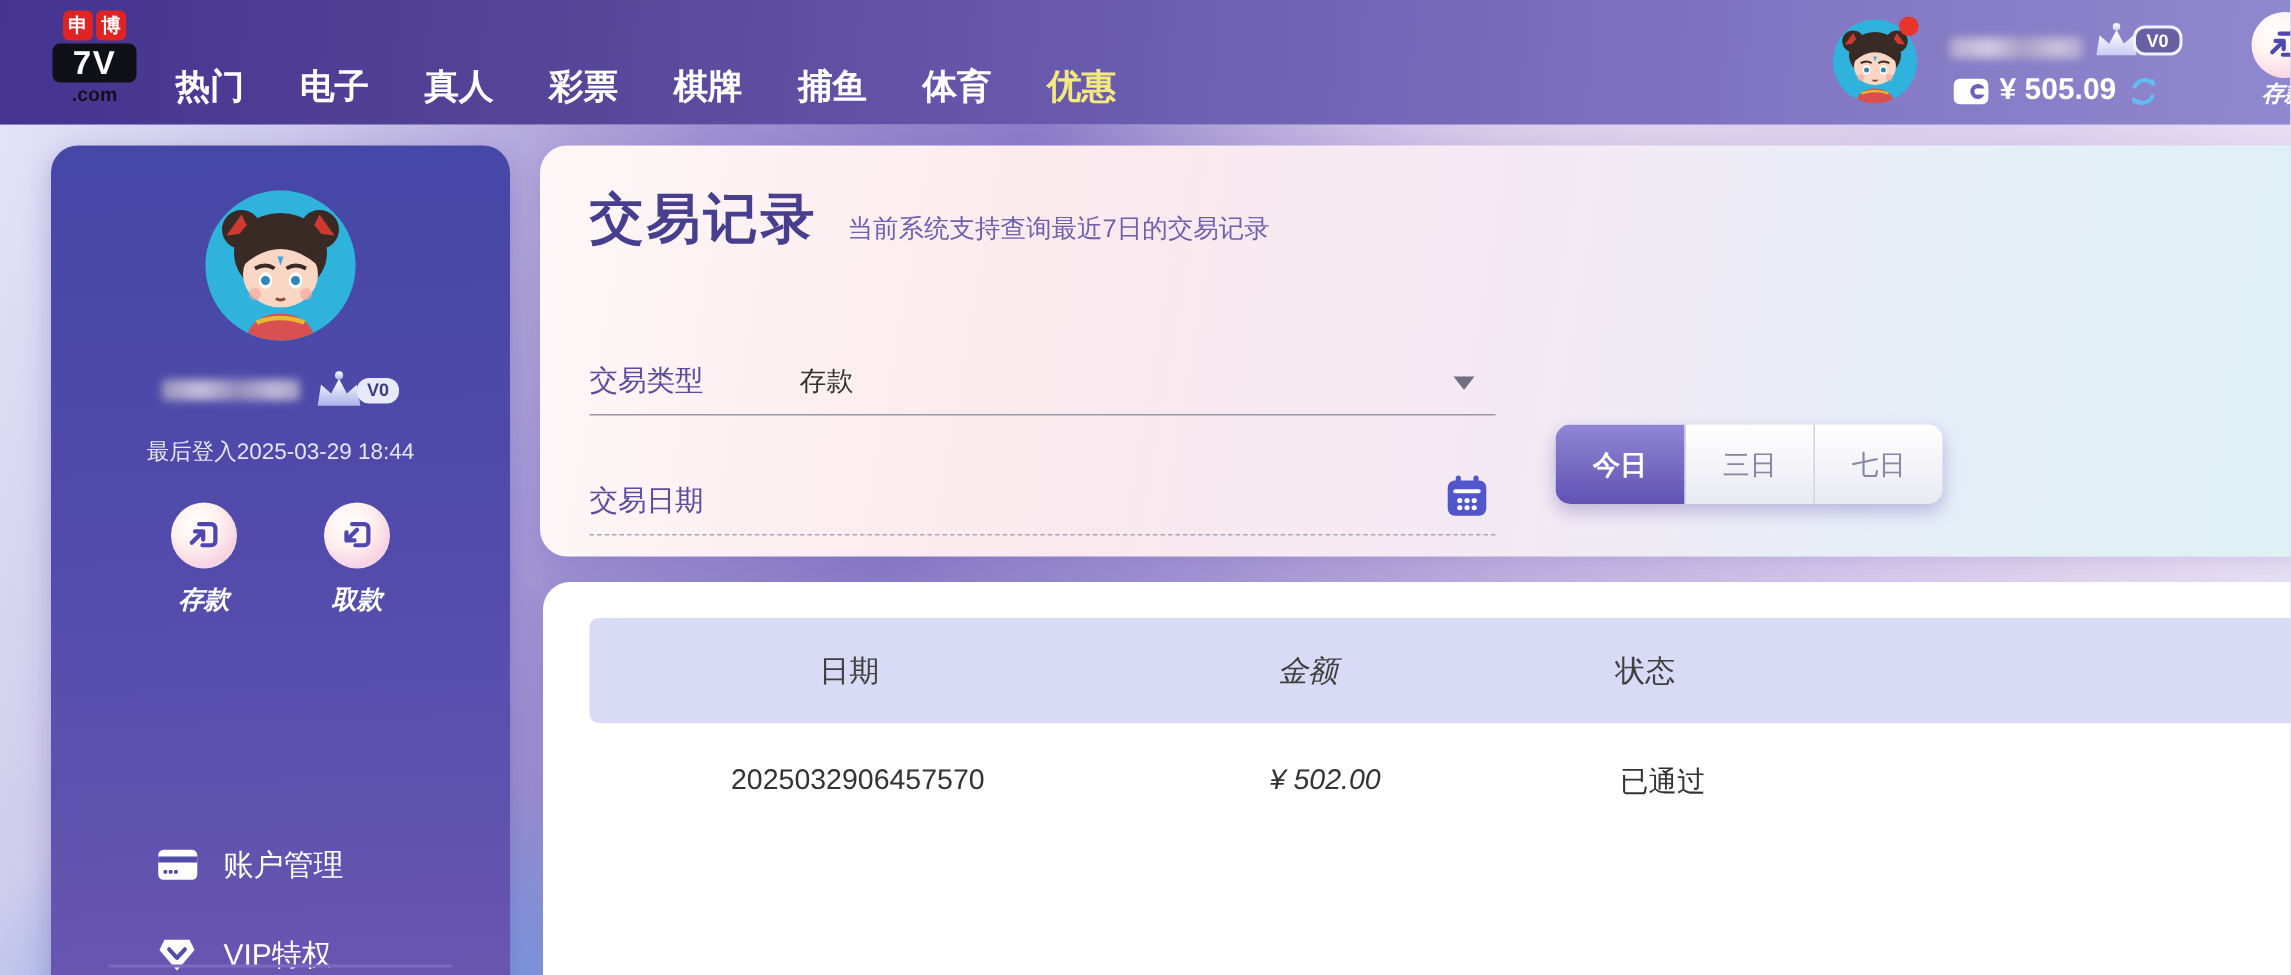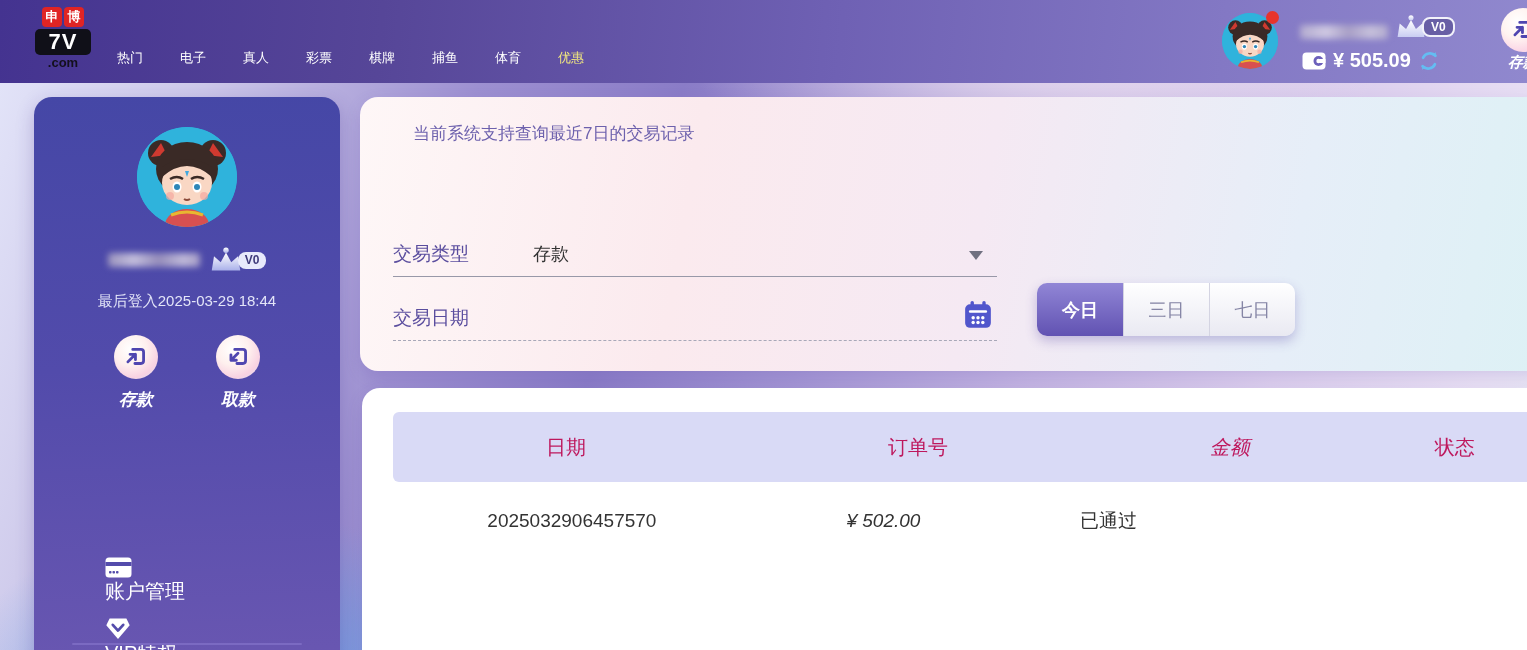--- a/index.html
+++ b/index.html
@@ -8,21 +8,21 @@
 
   
   .topnav { position:absolute; left:0; top:0; width:1527px; height:83px;
     background:linear-gradient(95deg,#443390 0%, #564698 25%, #6f61b4 55%, #8378c4 80%, #9088ce 100%); }
   .logo { position:absolute; left:35px; top:7px; width:56px; text-align:center; }
   .logo-row { display:flex; gap:2px; justify-content:center; }
   .logo-sq { width:20px; height:20px; background:#e02424; border-radius:4px; color:#fff; font-size:13px; font-weight:bold; line-height:20px; }
   .logo-mid { margin-top:2px; background:#101018; border-radius:5px; color:#fff; font-weight:bold; font-size:22px; line-height:26px; letter-spacing:1px; }
   .logo-com { color:#13101c; font-weight:bold; font-size:13px; letter-spacing:0px; line-height:15px; }
   .nav-items { position:absolute; left:117px; top:0; height:83px; display:flex; align-items:center; gap:37px; }
-  .nav-item { color:#ffffff; font-size:13px; font-weight:normal; cursor:pointer; white-space:nowrap;margin-top:32px; }
+  .nav-item { color:#ffffff; font-size:23px; font-weight:bold; cursor:pointer; white-space:nowrap;margin-top:32px; }
   .nav-item.active { color:#f3e97e; }
 
   .hdr-user { position:absolute; left:1222px; top:13px; height:58px; }
   .hdr-avatar { position:absolute; left:0; top:0; width:56px; height:56px; border-radius:50%; overflow:hidden; background:#2fb3dc; }
   .hdr-avatar svg, .sb-avatar svg { display:block; width:100%; height:100%; }
   .hdr-dot { position:absolute; left:44px; top:-2px; width:13px; height:13px; border-radius:50%; background:#e8342b; }
   .hdr-name-blur { position:absolute; left:78px; top:12px; width:88px; height:14px; border-radius:3px;
     background:linear-gradient(90deg,#b3abcf 0%,#cfc9e2 30%,#a89fc6 55%,#c6c0db 80%,#b3abcf 100%); filter:blur(3px); }
   .hdr-crown-wrap { position:absolute; left:172px; top:2px; display:flex; align-items:center; }
   .crown-svg { display:block; }
@@ -55,35 +55,35 @@
   .sb-vip-pill { margin-left:-6px; background:#e8eafb; color:#3f3a7a; font-size:12px; font-weight:bold;
     border-radius:8px; padding:0 7px; line-height:17px; }
   .sb-login { position:absolute; left:0; top:195px; width:306px; text-align:center; color:#e3e5f8; font-size:15px; }
   .sb-actions { position:absolute; left:0; top:238px; width:306px; display:flex; justify-content:center; gap:36px; }
   .sb-action { width:66px; text-align:center; cursor:pointer; }
   .sb-action-circle { width:44px; height:44px; margin:0 auto; border-radius:50%;
     background:radial-gradient(circle at 38% 32%, #ffffff 0%, #fef0ee 40%, #f8d2e2 70%, #d6e4fa 100%);
     display:flex; align-items:center; justify-content:center; }
   .sb-action-label { margin-top:9px; color:#fff; font-size:17px; font-weight:bold; font-style:italic; }
   .sb-menu { position:absolute; left:71px; top:460px; }
-  .sb-menu-item { display:flex; align-items:flex-start; height:38px; margin-bottom:22px; cursor:pointer;flex-direction:column; }
+  .sb-menu-item { display:flex; align-items:center; height:38px; margin-bottom:22px; cursor:pointer; }
   .sb-menu-icon { width:28px; height:24px; position:relative; margin-right:16px; display:flex; align-items:center; }
   .sb-menu-label { color:#ffffff; font-size:20px; }
   .sb-divider { position:absolute; left:38px; top:546px; width:230px; height:2px; background:#7b6ac2; border-radius:1px; }
 
   
   .filter-card { position:absolute; left:360px; top:97px; width:1187px; height:274px; border-radius:18px;
     background:linear-gradient(100deg,#fef7f7 0%, #fbeaee 28%, #f5e9f3 52%, #e6eef8 78%, #ddf1f5 100%);
     box-shadow:0 6px 16px rgba(100,80,170,.18); }
   .fc-titlerow { position:absolute; left:33px; top:25px; display:flex; align-items:baseline; }
   .fc-title { font-size:36px; font-weight:bold; color:#483e8e; letter-spacing:2px; }
   .fc-subtitle { font-size:17px; color:#6d61ad; margin-left:20px; }
   .fc-row { position:absolute; left:33px; width:604px; }
   .fc-row-type { top:136px; height:44px; border-bottom:1px solid #9898a8; }
-  .fc-row-date { top:200px; height:44px; border-bottom:1px dashed #a8a8b8; }
+  .fc-row-date { top:216px; height:44px; border-bottom:1px dashed #a8a8b8; }
   .fc-label { position:absolute; left:0; top:8px; font-size:19px; color:#5a4d9e; }
   .fc-value { position:absolute; left:140px; top:9px; font-size:18px; color:#333; }
   .fc-caret { position:absolute; right:14px; top:18px; width:0; height:0;
     border-left:7px solid transparent; border-right:7px solid transparent; border-top:9px solid #707080; }
   .fc-cal { position:absolute; right:4px; top:3px; cursor:pointer; }
 
   .range-group { position:absolute; left:677px; top:186px; display:flex; border-radius:10px; overflow:hidden;
     box-shadow:0 5px 12px rgba(80,60,160,.3); }
   .range-btn { width:86px; height:53px; display:flex; align-items:center; justify-content:center;
     font-size:18px; color:#8585a5; background:linear-gradient(180deg,#ffffff 0%, #e9e9f2 100%);
@@ -92,21 +92,21 @@
   .range-btn.active { background:linear-gradient(180deg,#9186d6 0%, #6152b2 100%); color:#ffffff; font-weight:bold; }
 
   
   .table-card { position:absolute; left:362px; top:388px; width:1185px; height:282px; background:#ffffff;
     border-radius:18px 0 0 0; box-shadow:0 6px 16px rgba(100,80,170,.15); }
   .tbl-head { position:absolute; left:31px; top:24px; right:0; height:70px; background:#d9daf6;
     border-radius:6px 0 0 6px; display:flex; align-items:center; }
   .tbl-row { position:absolute; left:31px; top:94px; right:0; height:78px; display:flex; align-items:center; }
   .tbl-col { text-align:center; }
   .col-0 { width:30%; } .col-1 { width:31%; } .col-2 { width:23%;font-style:italic; } .col-3 { width:16%; }
-  .tbl-head .tbl-col { font-size:20px; color:#be185d; font-weight:500; }
+  .tbl-head .tbl-col { font-size:20px; color:#404040; font-weight:500; }
   .tbl-row .tbl-col { font-size:19px; color:#333; }
 
   svg { overflow:visible; }
 </style>
 </head>
 <body>
 
 <div class="stage">
 
   <div class="content-bg"></div>
@@ -286,20 +286,21 @@
         <span class="sb-menu-label">VIP特权</span>
       </div>
 
     </div>
 
     <div class="sb-divider"></div>
   </div>
 
   <div class="filter-card">
     <div class="fc-titlerow">
+      <span class="fc-title">交易记录</span>
       <span class="fc-subtitle">当前系统支持查询最近7日的交易记录</span>
     </div>
 
     <div class="fc-row fc-row-type">
       <span class="fc-label">交易类型</span>
       <span class="fc-value">存款</span>
       <span class="fc-caret"></span>
     </div>
 
     <div class="fc-row fc-row-date">
@@ -323,21 +324,20 @@
     <div class="range-group">
       <div class="range-btn active">今日</div>
       <div class="range-btn">三日</div>
       <div class="range-btn">七日</div>
     </div>
   </div>
 
   <div class="table-card">
     <div class="tbl-head">
       <div class="tbl-col col-0">日期</div>
-      <div class="tbl-col col-1">订单号</div>
       <div class="tbl-col col-2">金额</div>
       <div class="tbl-col col-3">状态</div>
     </div>
     <div class="tbl-row">
       <div class="tbl-col col-1">2025032906457570</div>
       <div class="tbl-col col-2">¥ 502.00</div>
       <div class="tbl-col col-3">已通过</div>
     </div>
   </div>
 

